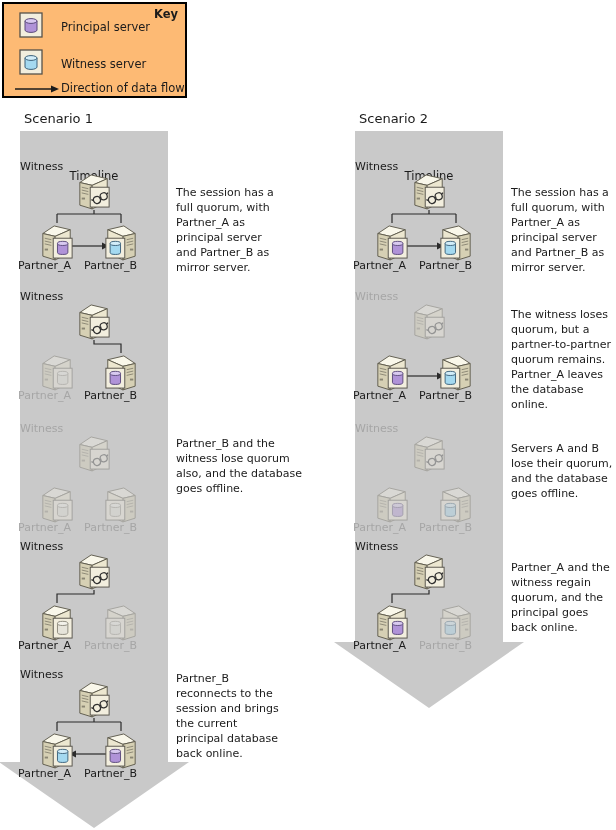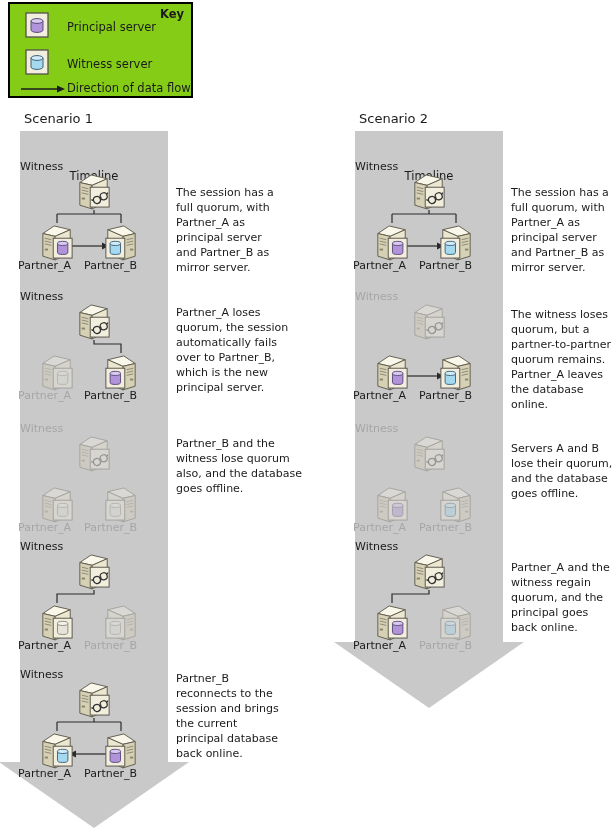--- a/index.html
+++ b/index.html
@@ -1,21 +1,21 @@
 <!DOCTYPE html>
 <html><head>
 <meta charset="utf-8">
 <style>
   html,body{margin:0;padding:0;background:#fff;}
   .page{position:relative;width:616px;height:830px;background:#fff;overflow:hidden;
         font-family:"DejaVu Sans",sans-serif;color:#1b1b1b;}
 
   
-  .keybox{position:absolute;left:8px;top:2px;width:181px;height:92px;
-          background:#84cc16;border:2px solid #000;}
+  .keybox{position:absolute;left:2px;top:2px;width:181px;height:92px;
+          background:#fdba74;border:2px solid #000;}
   .key-title{position:absolute;top:3px;right:7px;font-size:11.5px;font-weight:bold;}
   .key-icon{position:absolute;left:15px;width:24px;height:26px;}
   .key-label{position:absolute;left:57px;font-size:11.5px;}
   .key-arrow{position:absolute;left:11px;top:80px;width:44px;height:10px;}
 
   
   .shaft{position:absolute;background:#c9c9c9;}
   .head{position:absolute;width:0;height:0;border-left:95px solid transparent;
         border-right:95px solsolid transparent;border-right:95px solid transparent;
         border-top:66px solid #c9c9c9;}
@@ -336,26 +336,20 @@
     <div class="plabel a">Partner_A</div>
     <div class="plabel b flabel">Partner_B</div>
   </div>
 
   <div class="desc s1d" style="top:185px">The session has a
 full quorum, with
 Partner_A as
 principal server
 and Partner_B as
 mirror server.</div>
-  <div class="desc s1d" style="top:305px">Partner_A loses
-quorum, the session
-automatically fails
-over to Partner_B,
-which is the new
-principal server.</div>
   <div class="desc s1d" style="top:436px">Partner_B and the
 witness lose quorum
 also, and the database
 goes offline.</div>
   <div class="desc s1d" style="top:671px">Partner_B
 reconnects to the
 session and brings
 the current
 principal database
 back online.</div>

